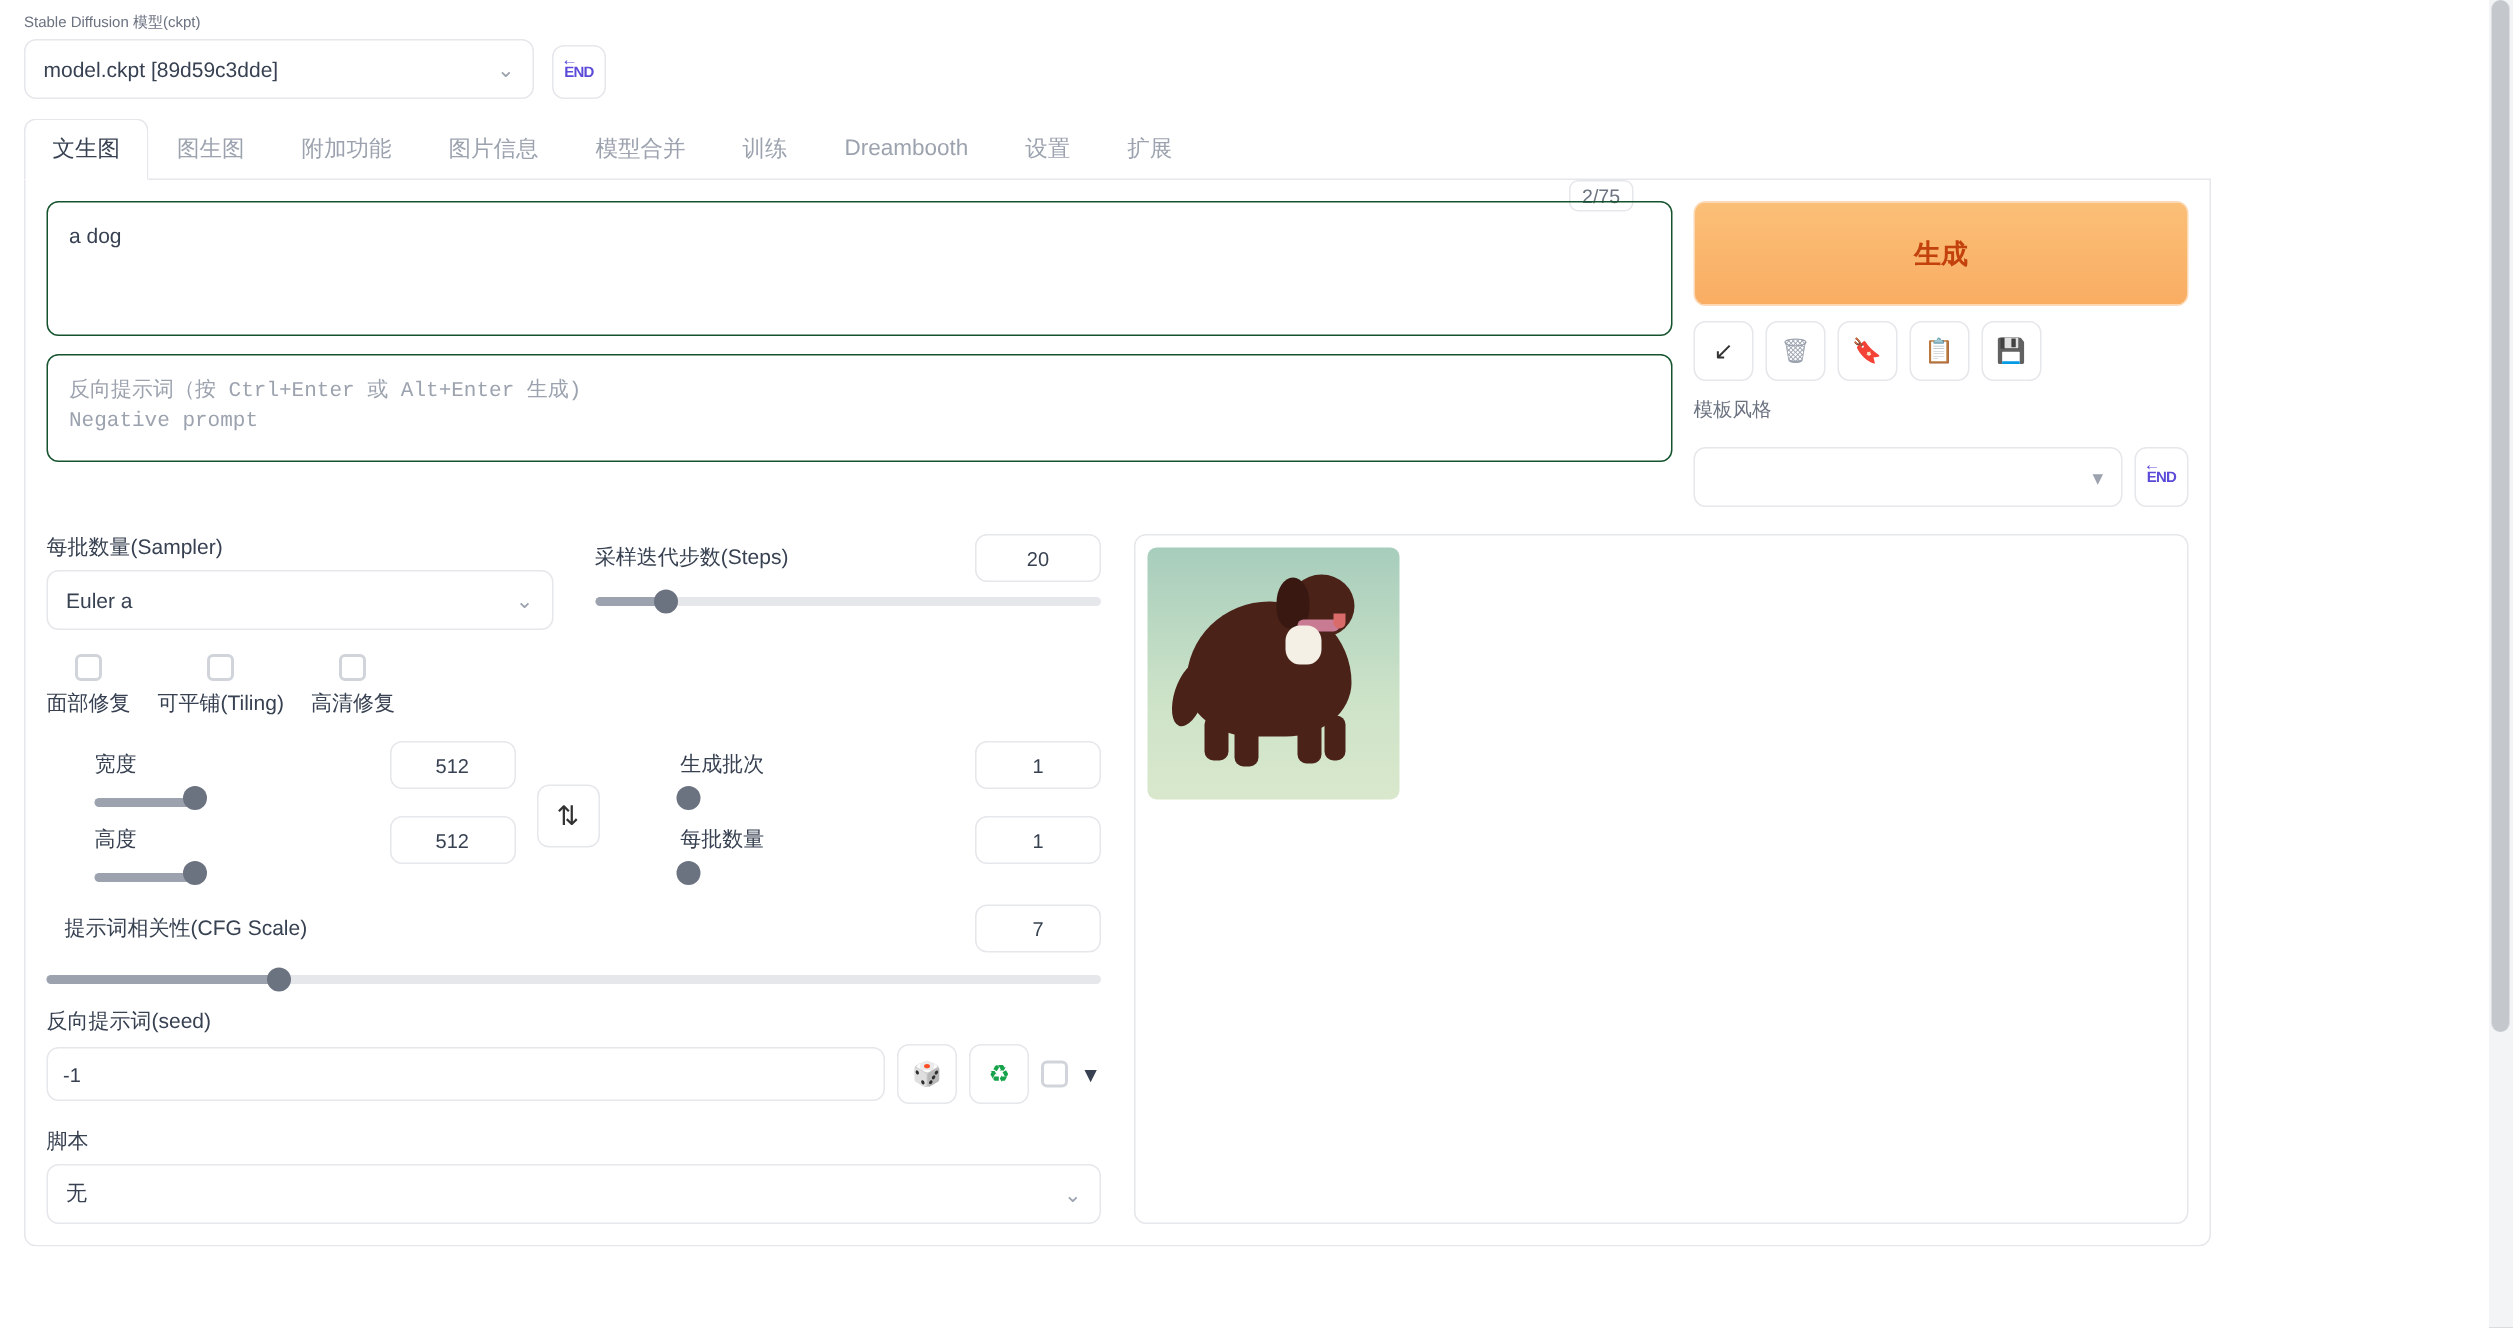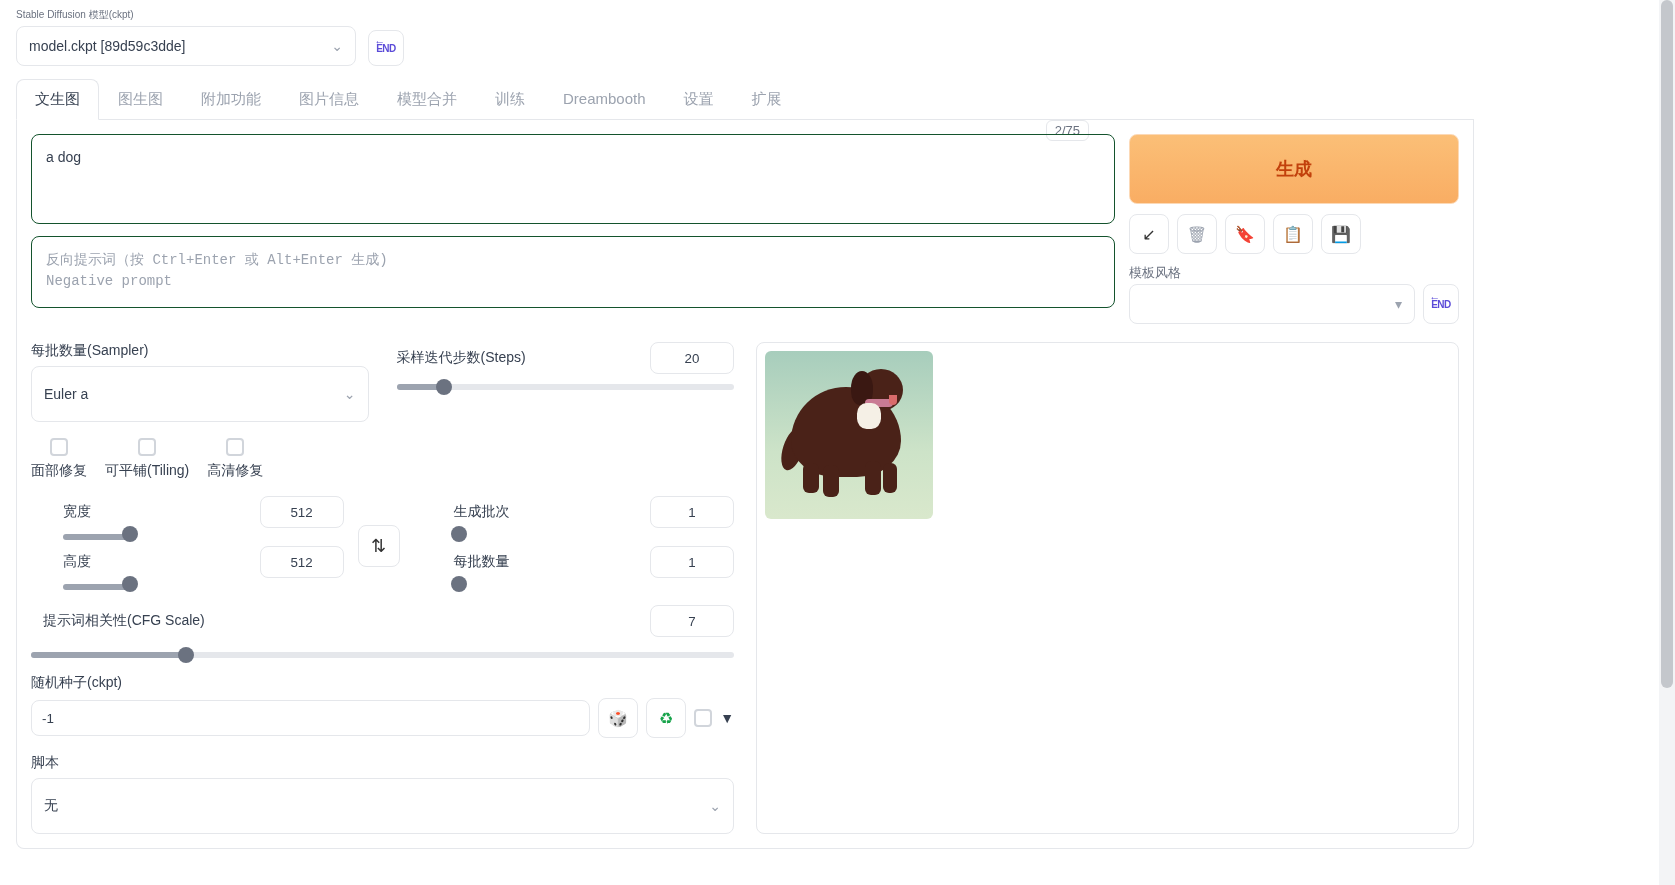--- a/index.html
+++ b/index.html
@@ -19,26 +19,26 @@
 .prompt-box { border: 1px solid #14532d; border-radius: 8px; padding: 14px; min-height: 90px; position: relative; color: #374151; }
 .neg-ph1 { color: #9ca3af; }
 .neg-ph2 { color: #9ca3af; margin-top: 4px; }
 .token-badge { position: absolute; top: -14px; right: 26px; background: #fff; border: 1px solid #e5e7eb; border-radius: 6px; padding: 2px 8px; color: #6b7280; font-size: 13px; }
 .gen-col { display: flex; flex-direction: column; gap: 10px; }
 .gen-btn { height: 70px; border-radius: 8px; background: linear-gradient(180deg,#fbbf77,#f9ad63); color: #c2410c; font-size: 18px; font-weight: 600; display: flex; align-items: center; justify-content: center; cursor: pointer; border: 1px solid #fcd9b6; }
 .mini-btns { display: flex; gap: 8px; }
 .mini-btn { width: 40px; height: 40px; border: 1px solid #e5e7eb; border-radius: 8px; background: #fff; display: flex; align-items: center; justify-content: center; cursor: pointer; font-size: 16px; }
 .style-row { display: flex; align-items: center; gap: 8px; }
 .style-block { flex: 1; }
-.style-label { color: #6b7280; font-size: 13px; margin-bottom: 2px; }
+.style-label { color: #6b7280; font-size: 13px; margin-bottom: 16px; }
 .style-select { height: 40px; border: 1px solid #e5e7eb; border-radius: 8px; display: flex; align-items: center; justify-content: flex-end; padding: 0 12px; color: #9ca3af; }
 .grid-bottom { display: grid; grid-template-columns: 1fr 1fr; gap: 22px; margin-top: 18px; }
 .settings { display: grid; grid-template-columns: 1fr 1fr; gap: 16px 28px; }
 .field-label { color: #374151; margin-bottom: 6px; font-size: 14px; }
-.select { height: 56px; border: 1px solid #e5e7eb; border-radius: 8px; display: flex; align-items: center; justify-content: space-between; padding: 0 12px; color: #374151; background:#fff; }
+.select { height: 40px; border: 1px solid #e5e7eb; border-radius: 8px; display: flex; align-items: center; justify-content: space-between; padding: 0 12px; color: #374151; background:#fff; }
 .slider-row { display: flex; align-items: center; gap: 12px; }
 .slider-track { position: relative; flex: 1; height: 6px; background: #e5e7eb; border-radius: 4px; }
 .slider-fill { position: absolute; left: 0; top: 0; height: 6px; background: #9ca3af; border-radius: 4px; }
 .slider-thumb { position: absolute; top: 50%; width: 16px; height: 16px; background: #6b7280; border-radius: 50%; transform: translate(-50%,-50%); }
 .num-input { width: 84px; height: 32px; border: 1px solid #e5e7eb; border-radius: 8px; text-align: center; color: #374151; background:#fff; }
 .checks { display: flex; gap: 18px; grid-column: 1 / -1; }
 .check { display: flex; align-items: center; gap: 6px; color: #374151; flex-direction: column; }
 .checkbox { width: 18px; height: 18px; border: 2px solid #d1d5db; border-radius: 4px; background:#fff; }
 .dim-grid { display: grid; grid-template-columns: 1fr 50px 1fr; gap: 14px; grid-column: 1/-1; align-items: start; }
 .dim-col { display: flex; flex-direction: column; gap: 12px; margin-left: 32px; }
@@ -233,21 +233,21 @@
             <div class="field-label" style="margin:12px">提示词相关性(CFG Scale)</div>
             <input class="num-input" value="7" style="">
           </div>
           <div class="slider-track" style="margin-top:10px">
               <div class="slider-fill" style="width:22%"></div>
               <div class="slider-thumb" style="left:22%"></div>
             </div>
         </div>
 
         <div class="full-col">
-          <div class="field-label">随机种子(ckpt)</div>
+          <div class="field-label">反向提示词(seed)</div>
           <div class="seed-row">
             <input class="seed-input" value="-1" style="">
             <div class="mini-btn">
                 <span>🎲</span>
               </div>
             <div class="mini-btn">
                 <span style="color:#16a34a">♻</span>
               </div>
             <span class="checkbox"></span>
             <span style="color:#374151">▼</span>

